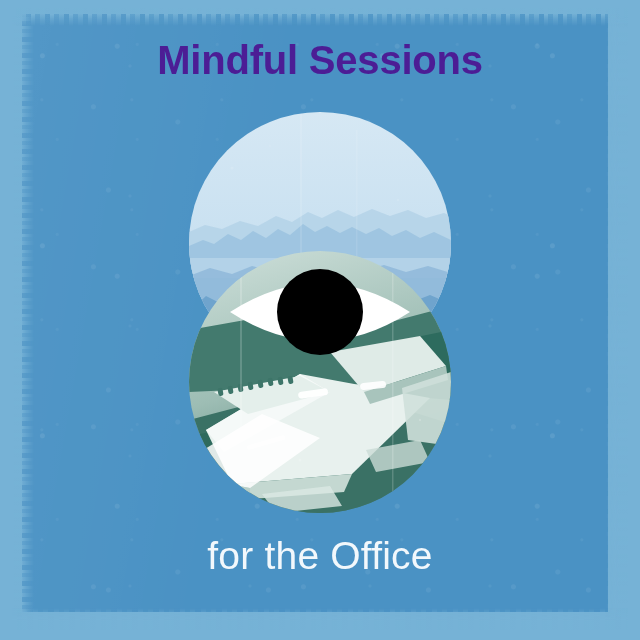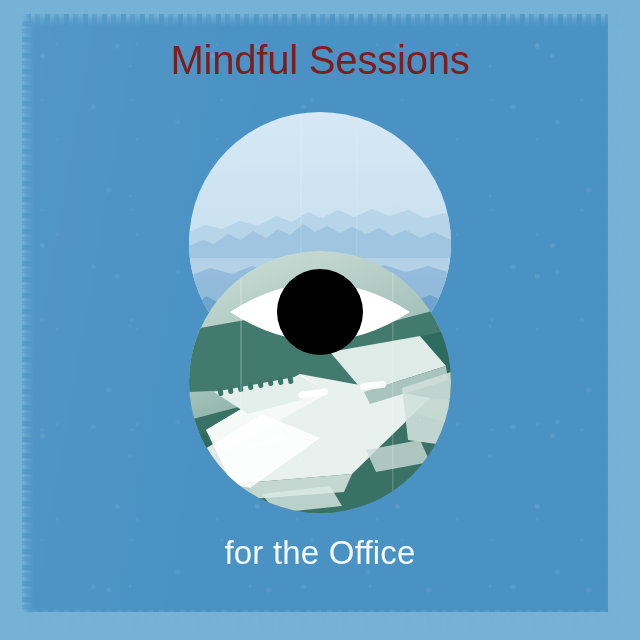--- a/index.html
+++ b/index.html
@@ -93,33 +93,33 @@
     -webkit-mask-image: linear-gradient(to top, #000 0%, #000 40%, rgba(0,0,0,.5) 68%, transparent 100%);
             mask-image: linear-gradient(to top, #000 0%, #000 40%, rgba(0,0,0,.5) 68%, transparent 100%);
   }
 
   
   .title {
     position: absolute;
     left: 0; right: 0;
     top: 40px;
     text-align: center;
-    color: #7f1d1d;
+    color: #4c1d95;
     font-size: 40px;
-    font-weight: 400;
+    font-weight: 700;
     letter-spacing: -0.2px;
     line-height: 1;
   }
   .subtitle {
     position: absolute;
     left: 0; right: 0;
     top: 536px;
     text-align: center;
     color: #f2f8fc;
-    font-size: 33px;
+    font-size: 39px;
     font-weight: 400;
     letter-spacing: .2px;
     line-height: 1;
   }
 
   
   .art { position: absolute; left: 0; top: 0; width: 640px; height: 640px; }
 </style>
 </head>
 <body>

